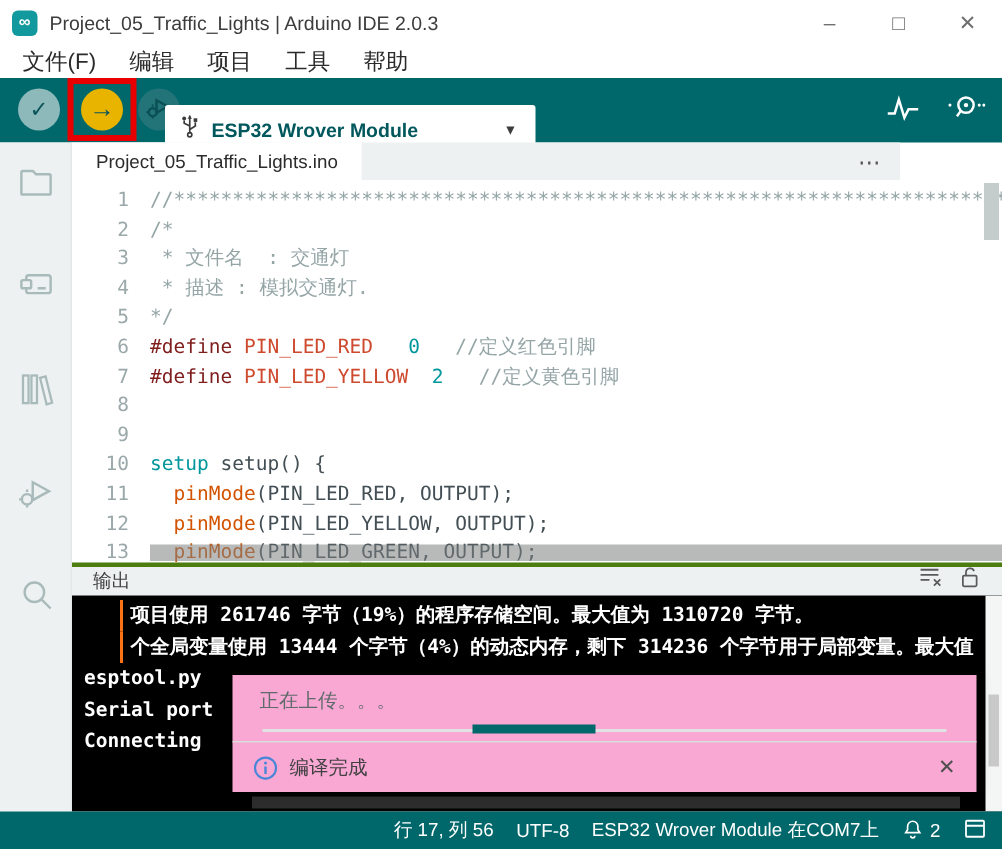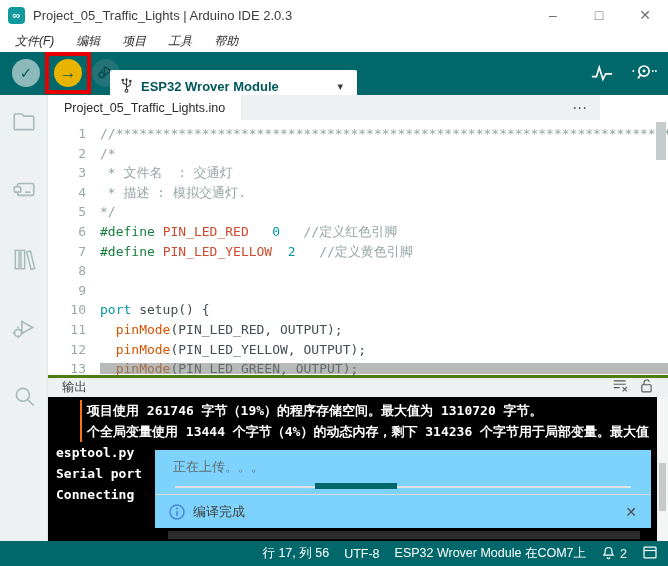--- a/index.html
+++ b/index.html
@@ -15,22 +15,22 @@
     background:#12999e; color:#fff; font-size:11px; font-weight:bold;
     display:flex; align-items:center; justify-content:center; }
   .title-text { margin-left:8px; font-size:13px; color:#3c3c3c; }
   .win-controls { position:absolute; right:0; top:0; height:30px; display:flex; }
   .win-btn { width:46px; height:30px; display:flex; align-items:center;
     justify-content:center; color:#707070; font-size:14px; }
 
   
   .menubar { position:absolute; left:0; top:30px; width:668px; height:22px;
     background:#fff; display:flex; align-items:center; padding-left:4px; }
-  .menu-item { font-size:12px; color:#2b2b2b; padding:0 11px; height:22px;
-    display:flex; align-items:center;font-style:italic; }
+  .menu-item { font-size:15px; color:#2b2b2b; padding:0 11px; height:22px;
+    display:flex; align-items:center; }
 
   
   .toolbar { position:absolute; left:0; top:52px; width:668px; height:43px;
     background:#00676b; }
   .tb-circle { position:absolute; width:28px; height:28px; border-radius:50%;
     display:flex; align-items:center; justify-content:center; top:7px; }
   .verify { left:12px; background:#8db9ba; color:#0b555a; font-size:15px; font-weight:bold; }
   .upload { left:54px; background:#e9b400; color:#0b555a; font-size:17px; font-weight:bold; }
   .debug-btn { left:92px; background:#237478; }
   .red-box { position:absolute; left:45px; top:0; width:46px; height:42px;
@@ -59,21 +59,21 @@
   .tab-more { position:absolute; right:12px; top:0; height:25px; display:flex;
     align-items:center; color:#555; font-size:15px; letter-spacing:1px; }
 
   
   .editor { position:absolute; left:48px; top:120px; width:620px; height:255px;
     background:#fff; overflow:hidden; font-family:"DejaVu Sans Mono","Liberation Mono",monospace; }
   .code-row { display:flex; height:19.6px; line-height:19.6px; white-space:pre; font-size:13px; }
   .ln { width:52px; padding-right:14px; text-align:right; color:#9aa8a9; flex:none; }
   .code-text { color:#434f54; }
   .c-comment { color:#95a5a6; }
-  .c-kw { color:#15803d; }
+  .c-kw { color:#7f1d1d; }
   .c-macro { color:#ce4a2e; }
   .c-fn { color:#d35400; }
   .c-num { color:#00979c; }
   .c-type { color:#00979c; }
   .c-plain { color:#434f54; }
   .ed-vscroll { position:absolute; right:2px; top:2px; width:10px; height:38px;
     background:#c5cccc; }
   .ed-hscroll { position:absolute; left:52px; right:0; top:243px; height:11px;
     background:rgba(125,130,130,0.55); }
 
@@ -90,21 +90,21 @@
   .con-line.bar { margin-left:32px; border-left:2px solid #f97316; padding-left:5px; }
   .con-hthumb { position:absolute; left:120px; bottom:2px; width:472px; height:8px;
     background:#2d2d2d; }
   .con-vtrack { position:absolute; right:0; top:0; width:11px; height:144px;
     background:#f4f6f6; }
   .con-vthumb { position:absolute; right:2px; top:66px; width:7px; height:48px;
     background:#c9c9c9; }
 
   
   .notify { position:absolute; left:155px; top:450px; width:496px; height:78px;
-    background:#7dd3fc; box-shadow:0 0 8px rgba(0,0,0,.35); }
+    background:#f9a8d4; box-shadow:0 0 8px rgba(0,0,0,.35); }
   .n-progress-card { position:relative; height:44px; }
   .n-progress-text { position:absolute; left:18px; top:8px; font-size:13px; color:#5f6a6a; }
   .n-track { position:absolute; left:20px; right:20px; top:36px; height:2px; background:#e2e2e2; }
   .n-thumb { position:absolute; left:160px; top:33px; width:82px; height:6px; background:#00676b; }
   .n-divider { border-top:1px solid #dcdcdc; }
   .n-info-card { position:relative; height:33px; display:flex; align-items:center; }
   .n-info-icon { margin-left:14px; width:16px; height:16px; flex:none; }
   .n-info-text { margin-left:8px; font-size:13px; color:#414141; }
   .n-close { position:absolute; right:14px; top:0; height:33px; display:flex;
     align-items:center; color:#4f4f4f; font-size:14px; }
@@ -242,21 +242,21 @@
     <div id="code-lines" style="padding-top:4px;">
         <div class="code-row"><span class="ln">1</span><span class="code-text"><span class="c-comment">//******************************************************************************************</span></span></div>
         <div class="code-row"><span class="ln">2</span><span class="code-text"><span class="c-comment">/*</span></span></div>
         <div class="code-row"><span class="ln">3</span><span class="code-text"><span class="c-comment"> * 文件名  : 交通灯</span></span></div>
         <div class="code-row"><span class="ln">4</span><span class="code-text"><span class="c-comment"> * 描述 : 模拟交通灯.</span></span></div>
         <div class="code-row"><span class="ln">5</span><span class="code-text"><span class="c-comment">*/</span></span></div>
         <div class="code-row"><span class="ln">6</span><span class="code-text"><span class="c-kw">#define</span><span class="c-plain"> </span><span class="c-macro">PIN_LED_RED</span><span class="c-plain">   </span><span class="c-num">0</span><span class="c-plain">   </span><span class="c-comment">//定义红色引脚</span></span></div>
         <div class="code-row"><span class="ln">7</span><span class="code-text"><span class="c-kw">#define</span><span class="c-plain"> </span><span class="c-macro">PIN_LED_YELLOW</span><span class="c-plain">  </span><span class="c-num">2</span><span class="c-plain">   </span><span class="c-comment">//定义黄色引脚</span></span></div>
         <div class="code-row"><span class="ln">8</span></div>
         <div class="code-row"><span class="ln">9</span><span class="code-text"></span></div>
-        <div class="code-row"><span class="ln">10</span><span class="code-text"><span class="c-type">port</span><span class="c-plain"> setup() {</span></span></div>
+        <div class="code-row"><span class="ln">10</span><span class="code-text"><span class="c-type">setup</span><span class="c-plain"> setup() {</span></span></div>
         <div class="code-row"><span class="ln">11</span><span class="code-text"><span class="c-plain">  </span><span class="c-fn">pinMode</span><span class="c-plain">(PIN_LED_RED, OUTPUT);</span></span></div>
         <div class="code-row"><span class="ln">12</span><span class="code-text"><span class="c-plain">  </span><span class="c-fn">pinMode</span><span class="c-plain">(PIN_LED_YELLOW, OUTPUT);</span></span></div>
         <div class="code-row"><span class="ln">13</span><span class="code-text"><span class="c-plain">  </span><span class="c-fn">pinMode</span><span class="c-plain">(PIN_LED_GREEN, OUTPUT);</span></span></div>
       </div>
     <div class="ed-vscroll"></div>
     <div class="ed-hscroll"></div>
   </div>
 
   <div class="out-header">
     <span class="out-title">输出</span>

